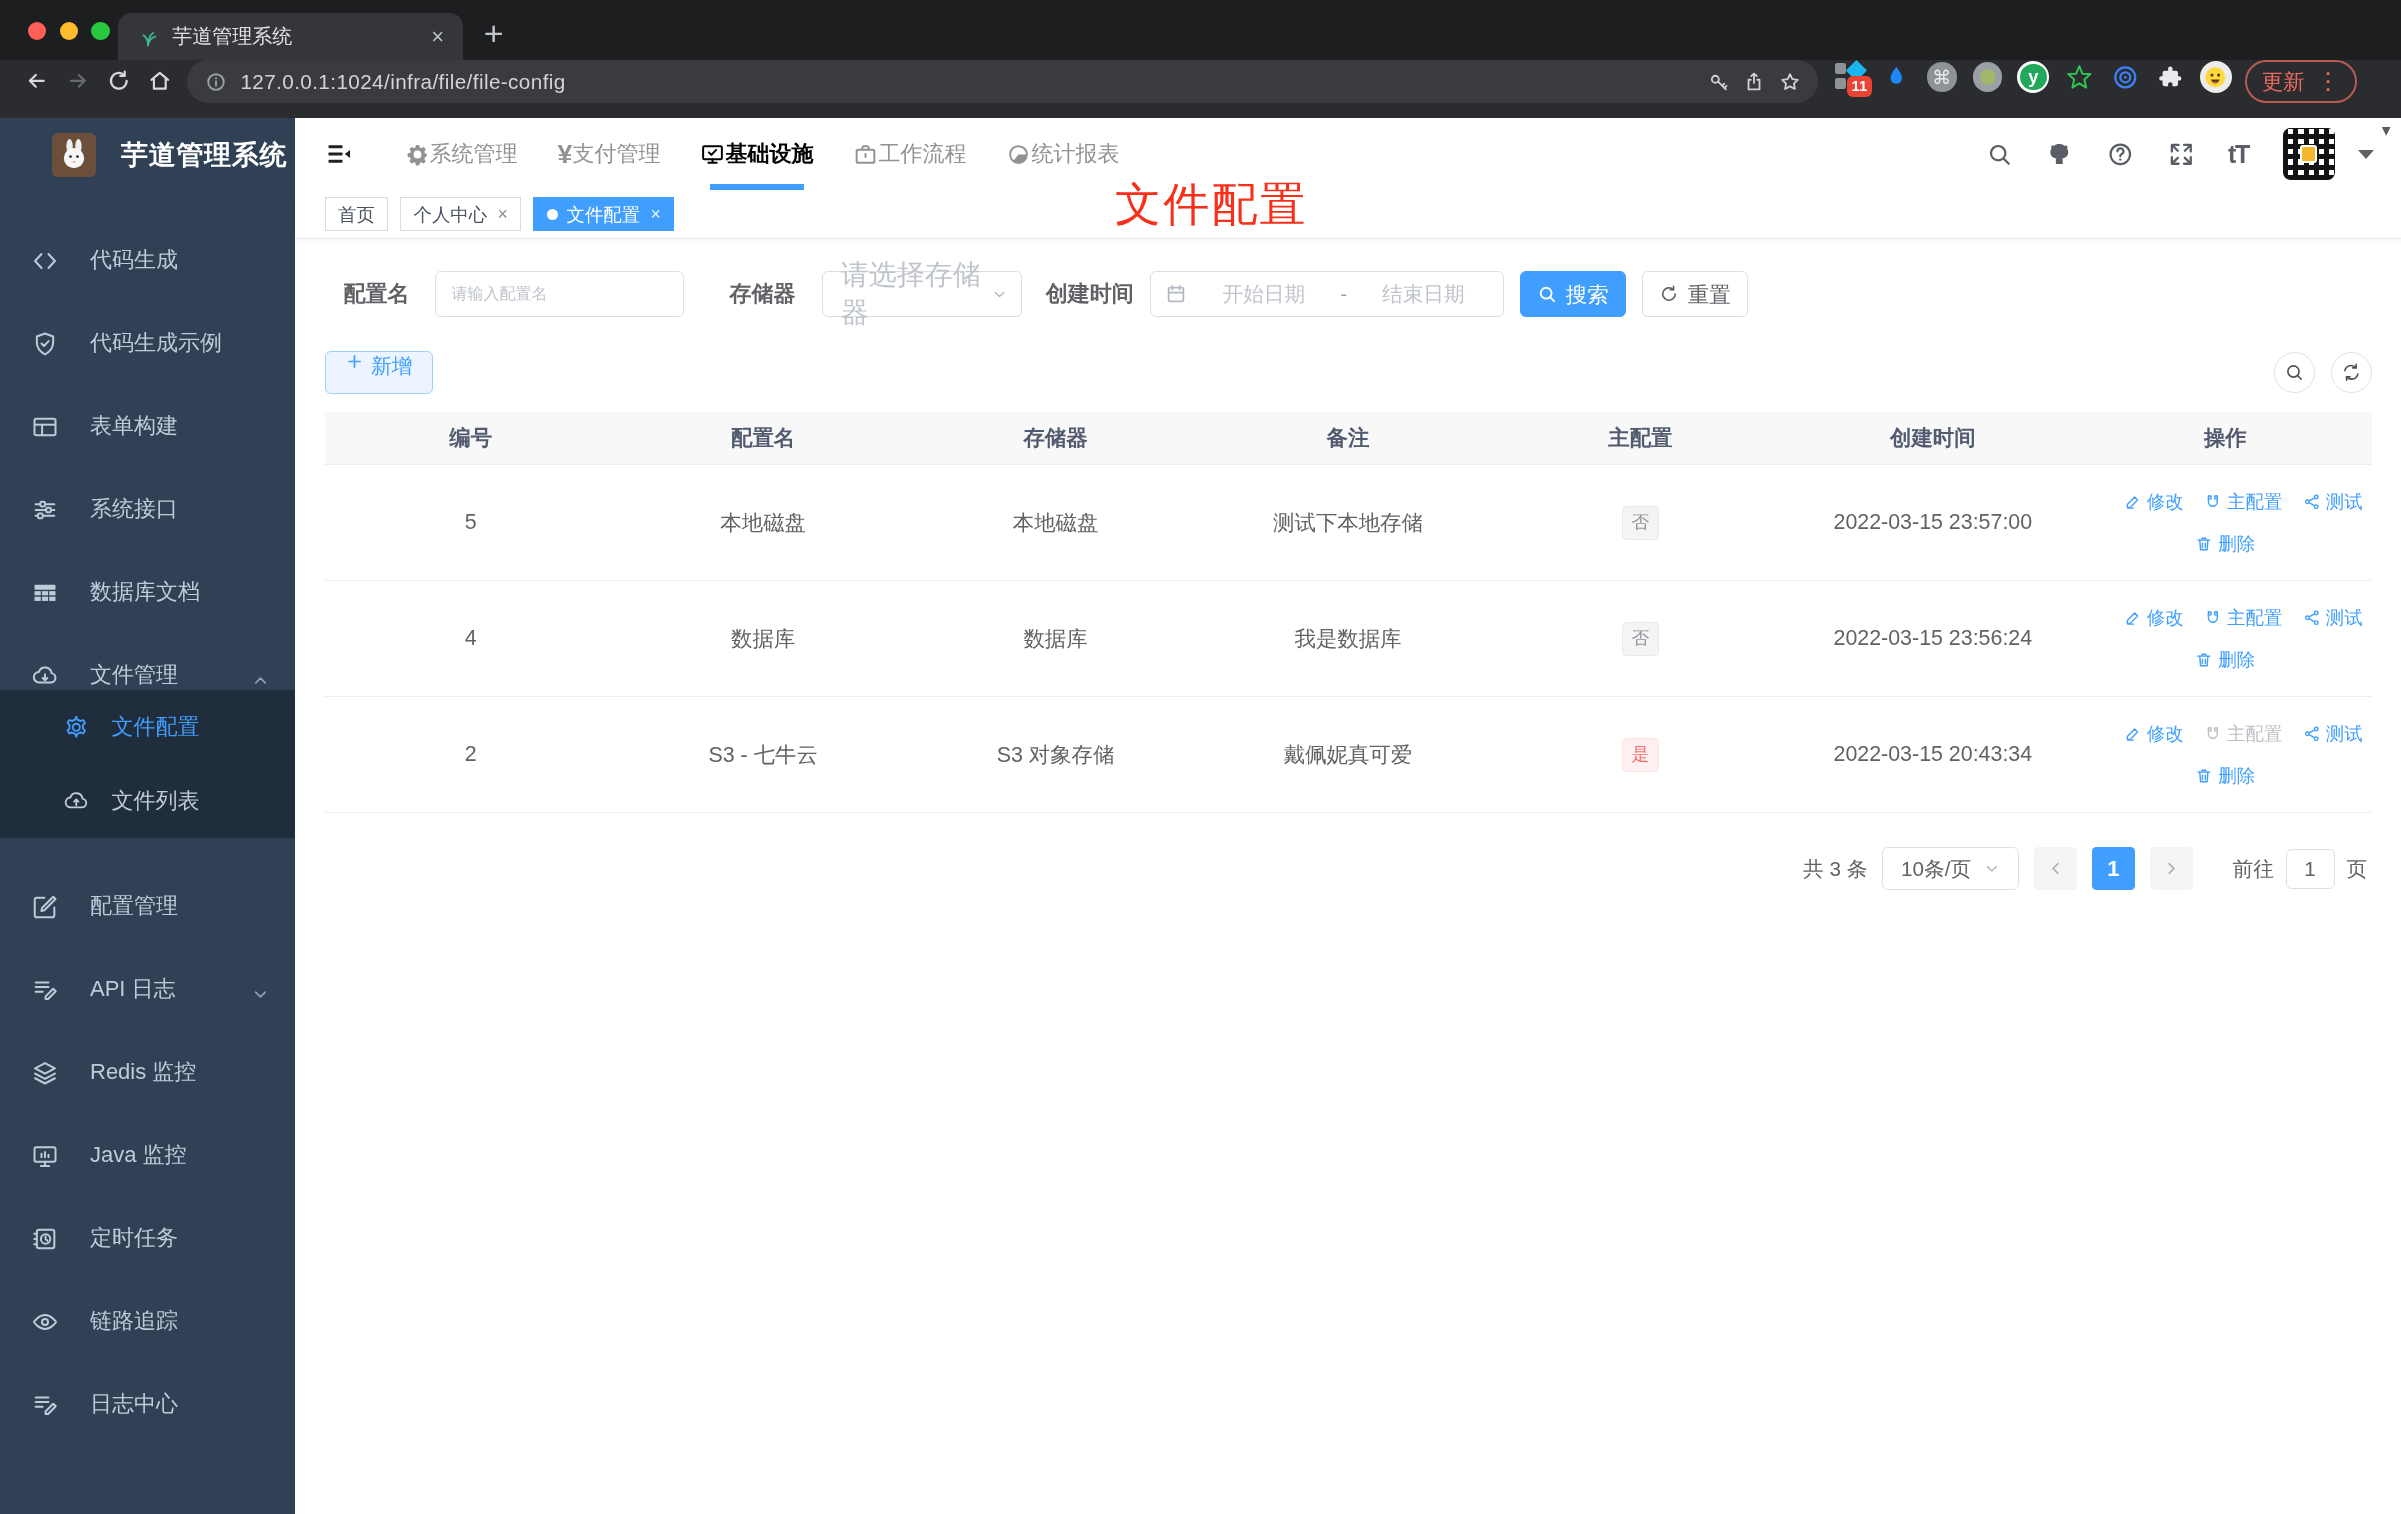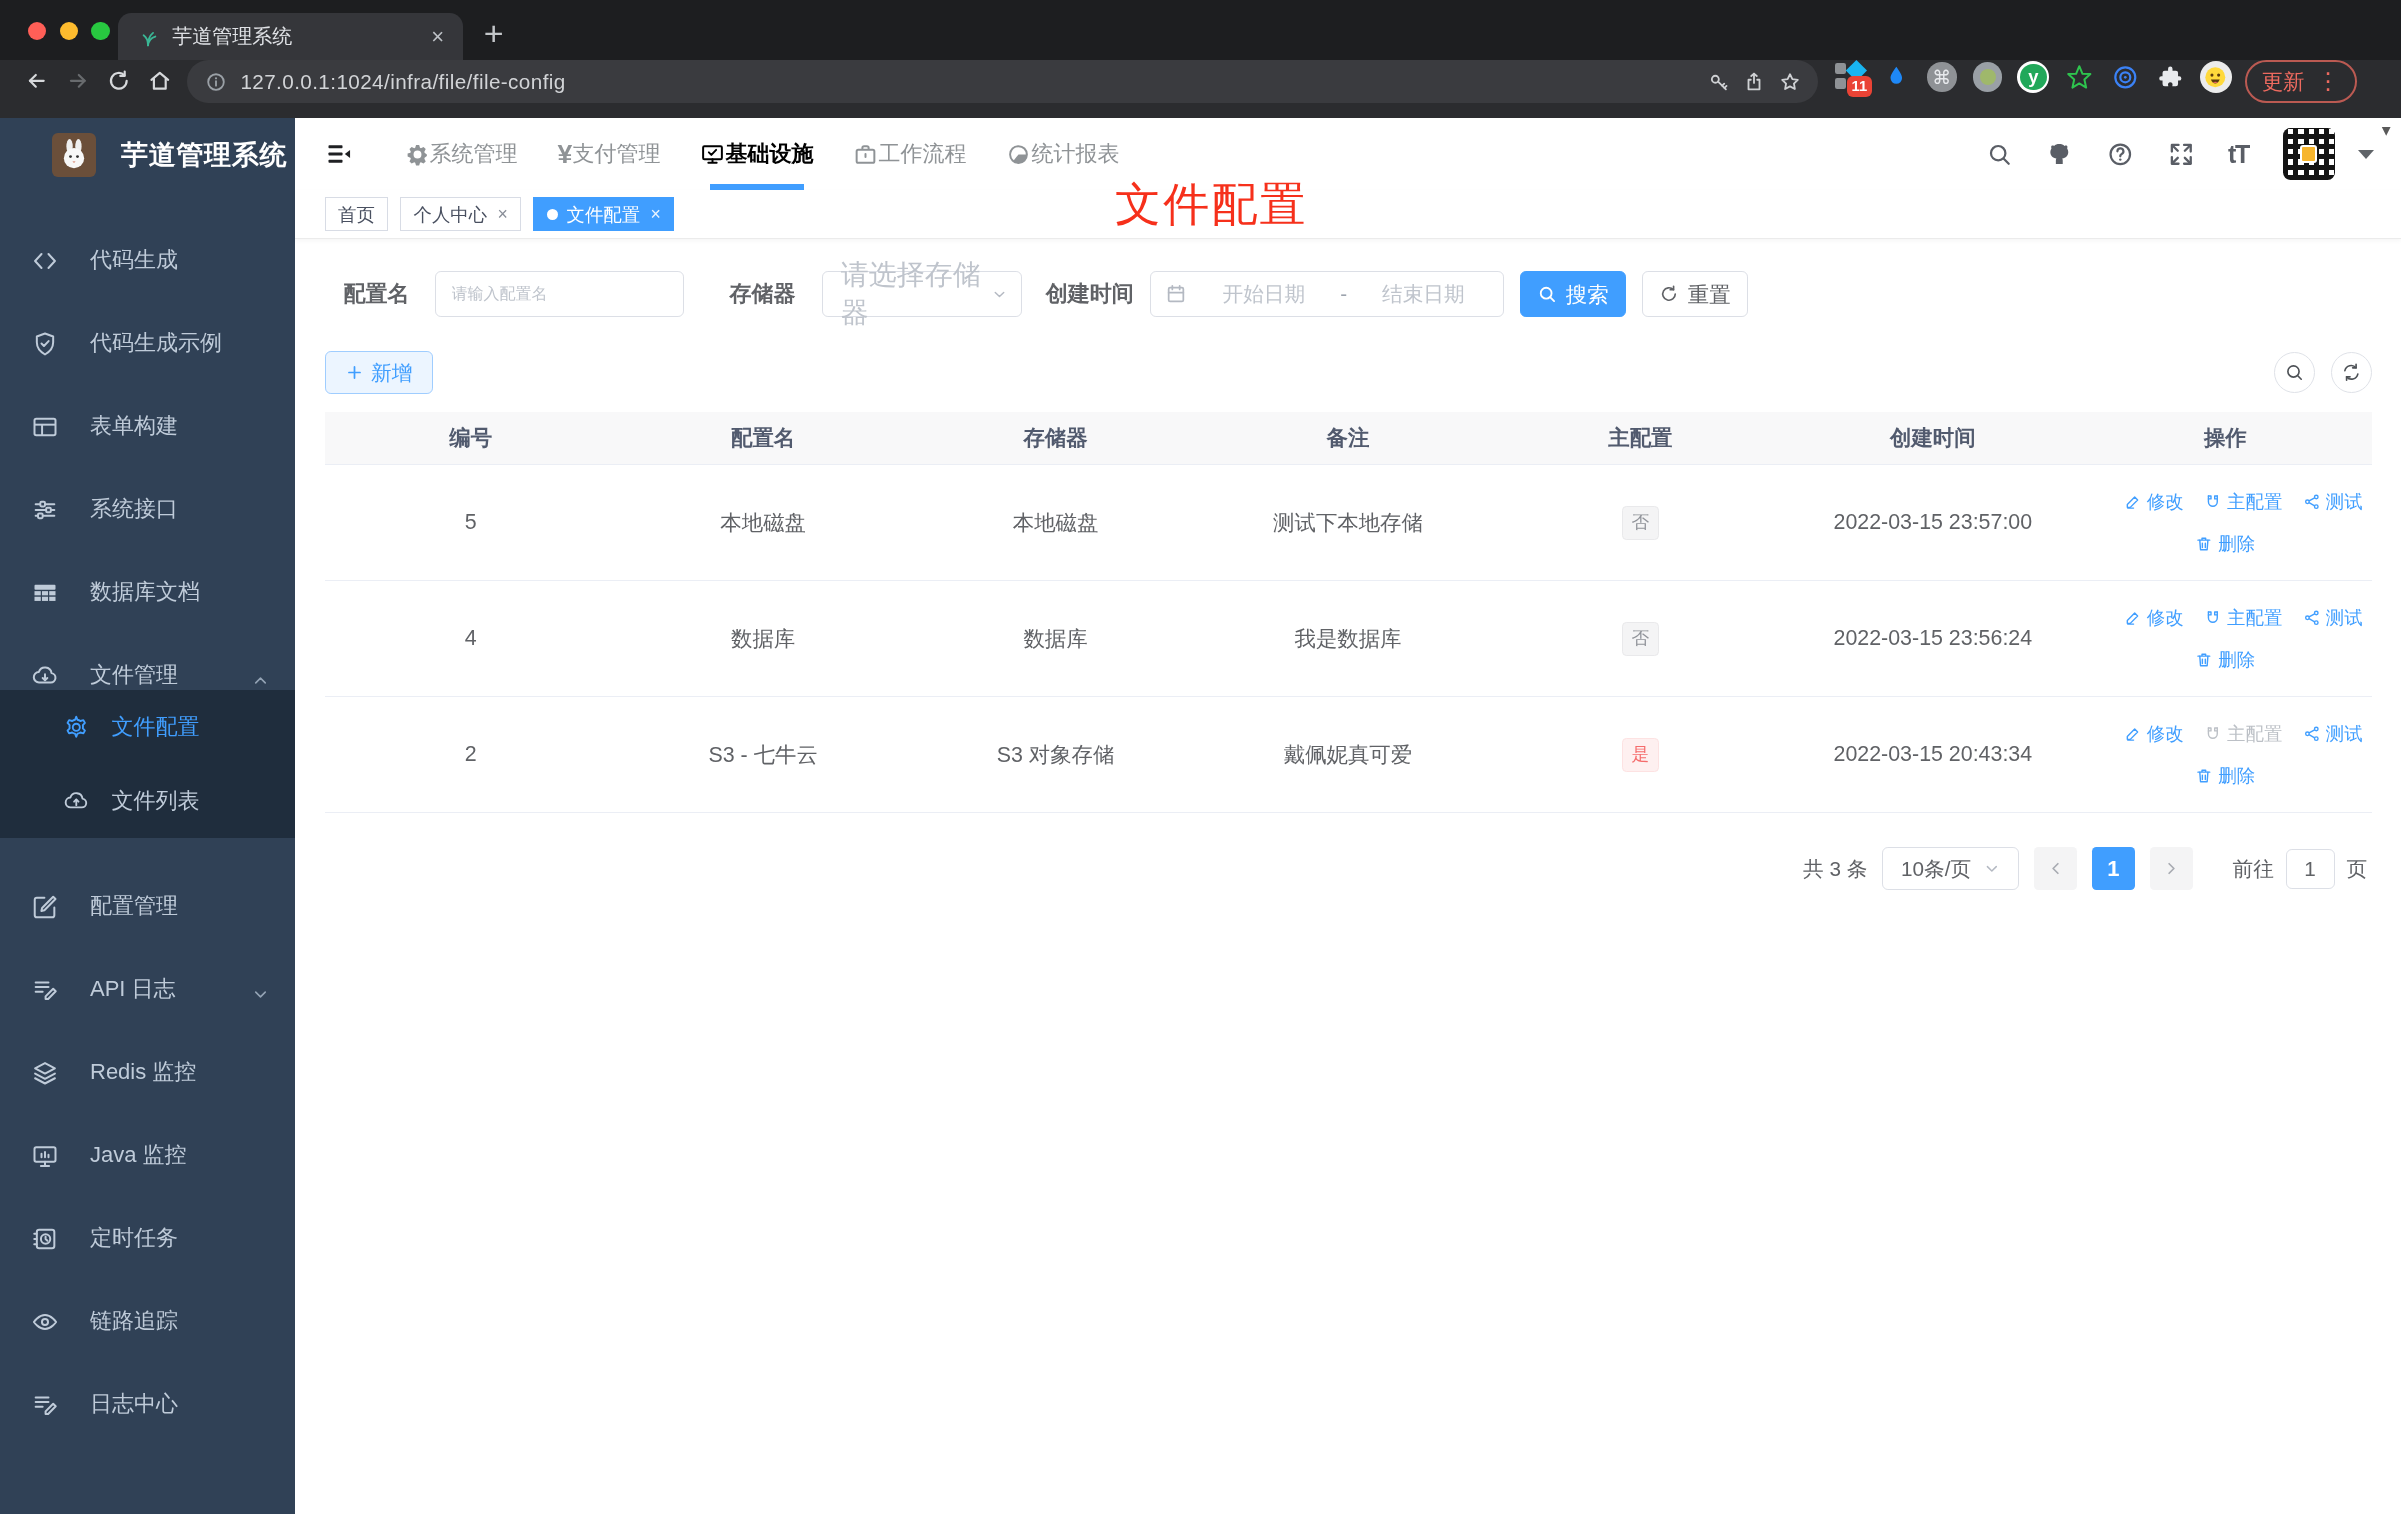--- a/index.html
+++ b/index.html
@@ -95,21 +95,21 @@
   .daterange{width:354px;padding:0 14.8px;gap:11.8px;color:#bfc4cc;font-size:20.7px}
   .daterange svg{width:22px;height:22px;color:#b4b9c2}
   .dr-txt{flex:1;text-align:center}
   .dr-sep{color:#9ca3ad}
   .btn{height:46px;border-radius:5.9px;display:flex;align-items:center;justify-content:center;gap:8.9px;font-size:21.4px;cursor:pointer}
   .btn svg{width:20px;height:20px}
   .btn-search{width:106px;background:#409eff;color:#fff;border:1.5px solid #409eff}
   .btn-reset{width:106px;background:#fff;color:#606266;border:1.5px solid #dcdfe6}
 
   .btnrow{margin-top:34px;display:flex;align-items:center}
-  .btn-add{width:108px;height:43px;background:#ecf5ff;border:1.5px solid #9fcdff;border-radius:5.9px;color:#409eff;font-size:20.7px;display:flex;align-items:center;justify-content:center;gap:7.4px;cursor:pointer}
+  .btn-add{width:108px;height:43px;background:#ecf5ff;border:1.5px solid #9fcdff;border-radius:5.9px;color:#409eff;font-size:20.7px;display:flex;justify-content:center;gap:7.4px;cursor:pointer}
   .btn-add svg{width:19px;height:19px}
   .circles{margin-left:auto;display:flex;gap:16px}
   .circle-btn{width:41px;height:41px;border-radius:50%;border:1.5px solid #dfe2e8;background:#fff;display:flex;align-items:center;justify-content:center;color:#4d5156;cursor:pointer}
   .circle-btn svg{width:20.7px;height:20.7px}
 
   .tblwrap{margin-top:17.7px}
   table{width:100%;border-collapse:collapse;table-layout:fixed}
   th{height:53px;background:#f8f8f9;color:#515a6e;font-size:21.4px;font-weight:600;border-bottom:1.5px solid #ebeef5;text-align:center}
   td{height:116px;text-align:center;font-size:21.4px;color:#606266;border-bottom:1.5px solid #ebeef5;background:#fff}
   .pill{display:inline-block;min-width:37px;height:34px;line-height:31px;padding:0 8.9px;border-radius:4.4px;font-size:17.7px;border:1.5px solid}

